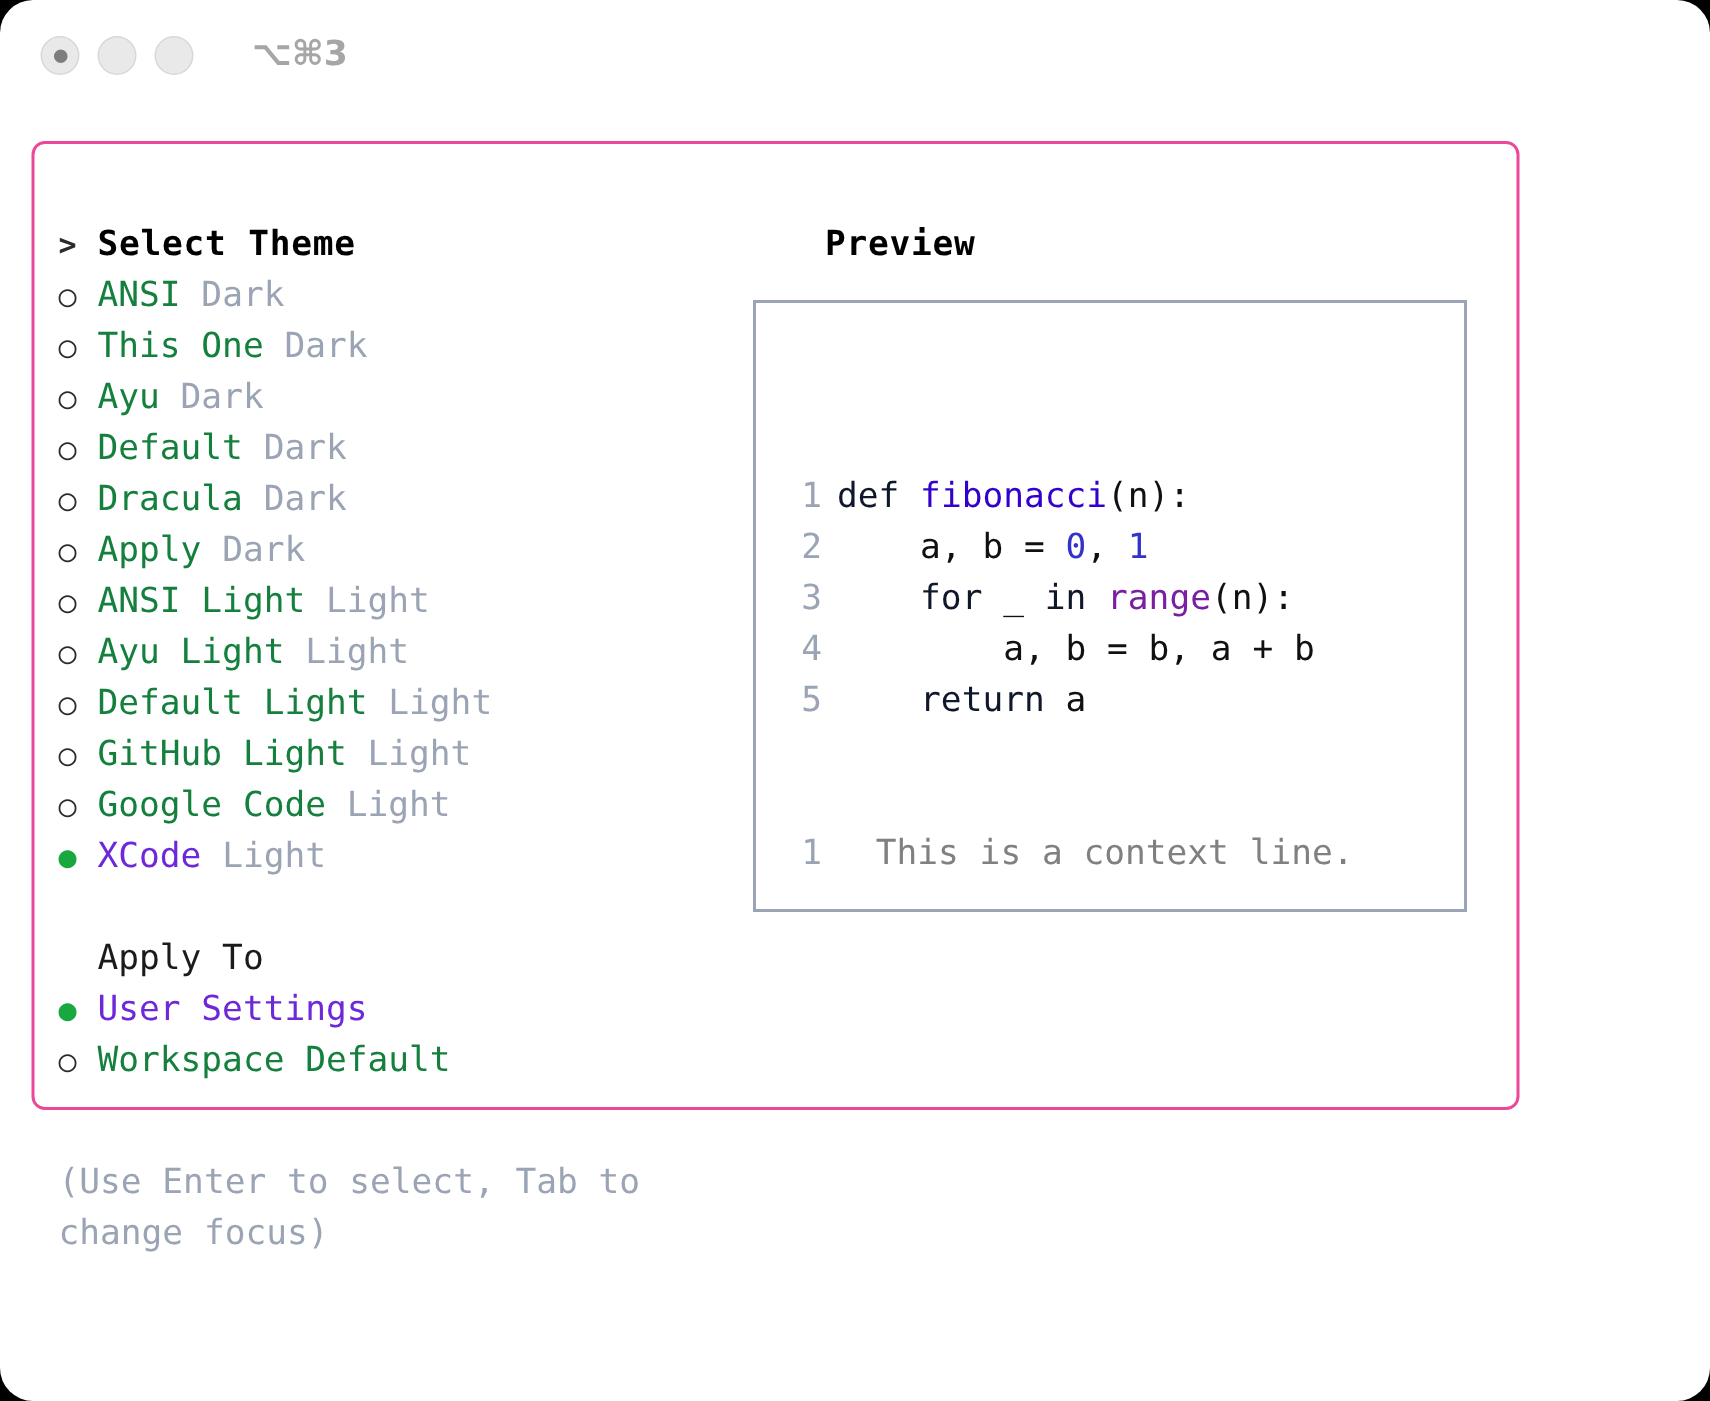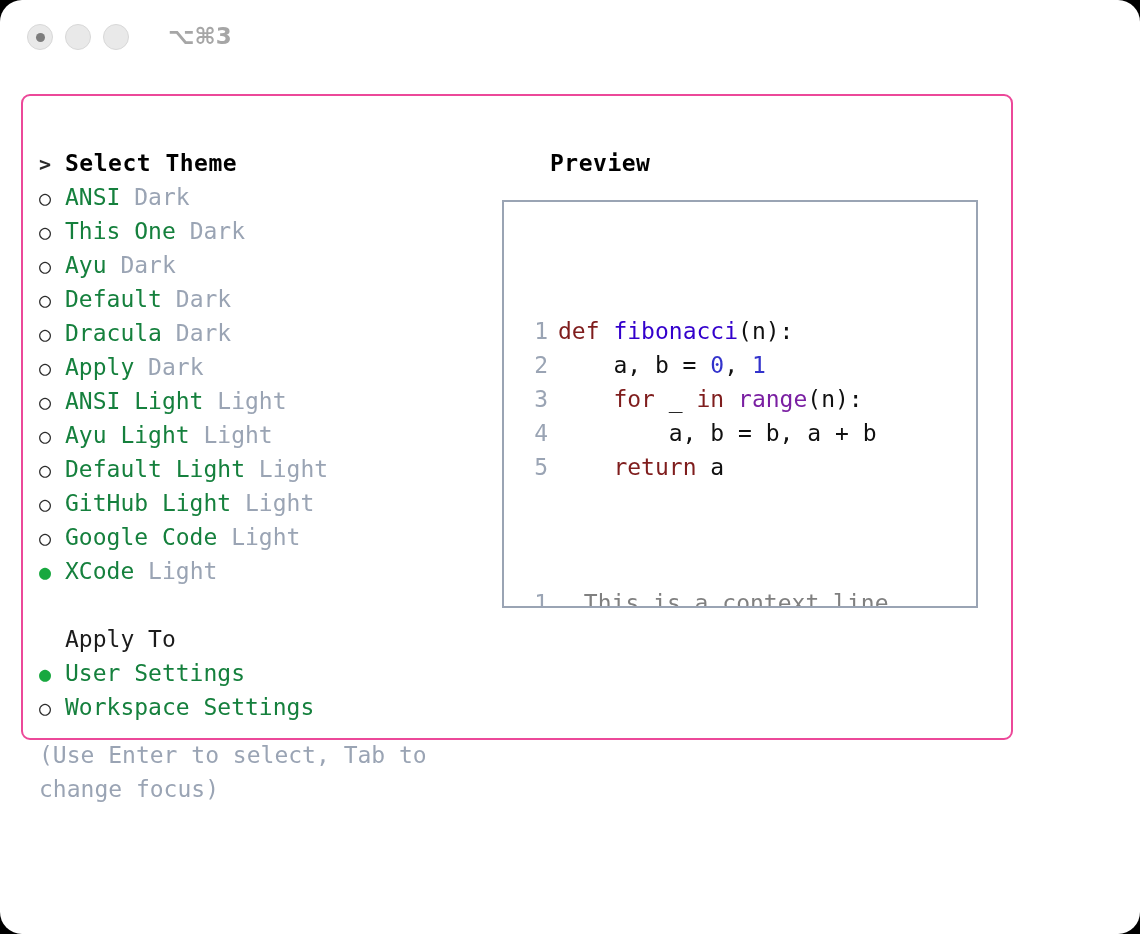--- a/index.html
+++ b/index.html
@@ -108,27 +108,27 @@
   .marker {
     display: inline-block;
     width: 26px;
     color: #2b2b2b;
     font-size: 20px;
   }
   .marker.sel { color: #18a83f; font-size: 20px; }
   .marker.blank { color: transparent; }
 
   .item-name { color: #15803d; }
-  .item-name.selected { color: #15803d; }
+  .item-name.selected { color: #6d28d9; }
   .item-kind { color: #9aa4b4; }
 
   .spacer-sm { height: 34px; }
 
   .hint {
-    margin-top: 14px;
+    margin-top: 47px;
     font-size: 23px;
     line-height: 34px;
     color: #9aa4b4;
     width: 420px;
   }
 
   
   .right-col {
     position: absolute;
     left: 479px;
@@ -166,27 +166,27 @@
   }
 
   .ln {
     display: inline-block;
     width: 26px;
     text-align: right;
     color: #9aa4b4;
     margin-right: 10px;
   }
 
-  .kw   { color: #7f1d1d; text-align: right; }
+  .kw   { color: #0f172a; text-align: right; }
   .fn   { color: #3300cc; }
   .num  { color: #3333cc; }
   .bi   { color: #7a1fa2; }
   .pl   { color: #101010; }
 
-  .diff { margin-top: 34px; }
+  .diff { }
   .d-ctx { color: #808080; }
   .d-sign { display: inline-block; width: 12px; }
 </style>
 </head>
 <body>
 
 <div class="window">
 
   <div class="titlebar">
     <div class="traffic-lights">
@@ -223,21 +223,21 @@
         </div>
 
       <div class="spacer-sm"></div>
 
       <div class="row">
         <span class="marker blank">○</span><span>Apply To</span>
       </div>
 
       <div id="apply-list">
           <div class="row"><span class="marker sel">●</span><span class="item-name selected">User Settings</span></div>
-          <div class="row"><span class="marker">○</span><span class="item-name">Workspace Settings</span></div>
+          <div class="row"><span class="marker">○</span><span class="item-name">Workspace Default</span></div>
         </div>
 
       <div class="hint">
         <div>(Use Enter to select, Tab to</div>
         <div>change focus)</div>
       </div>
     </div>
 
     <div class="right-col">
       <div class="preview-title">Preview</div>

